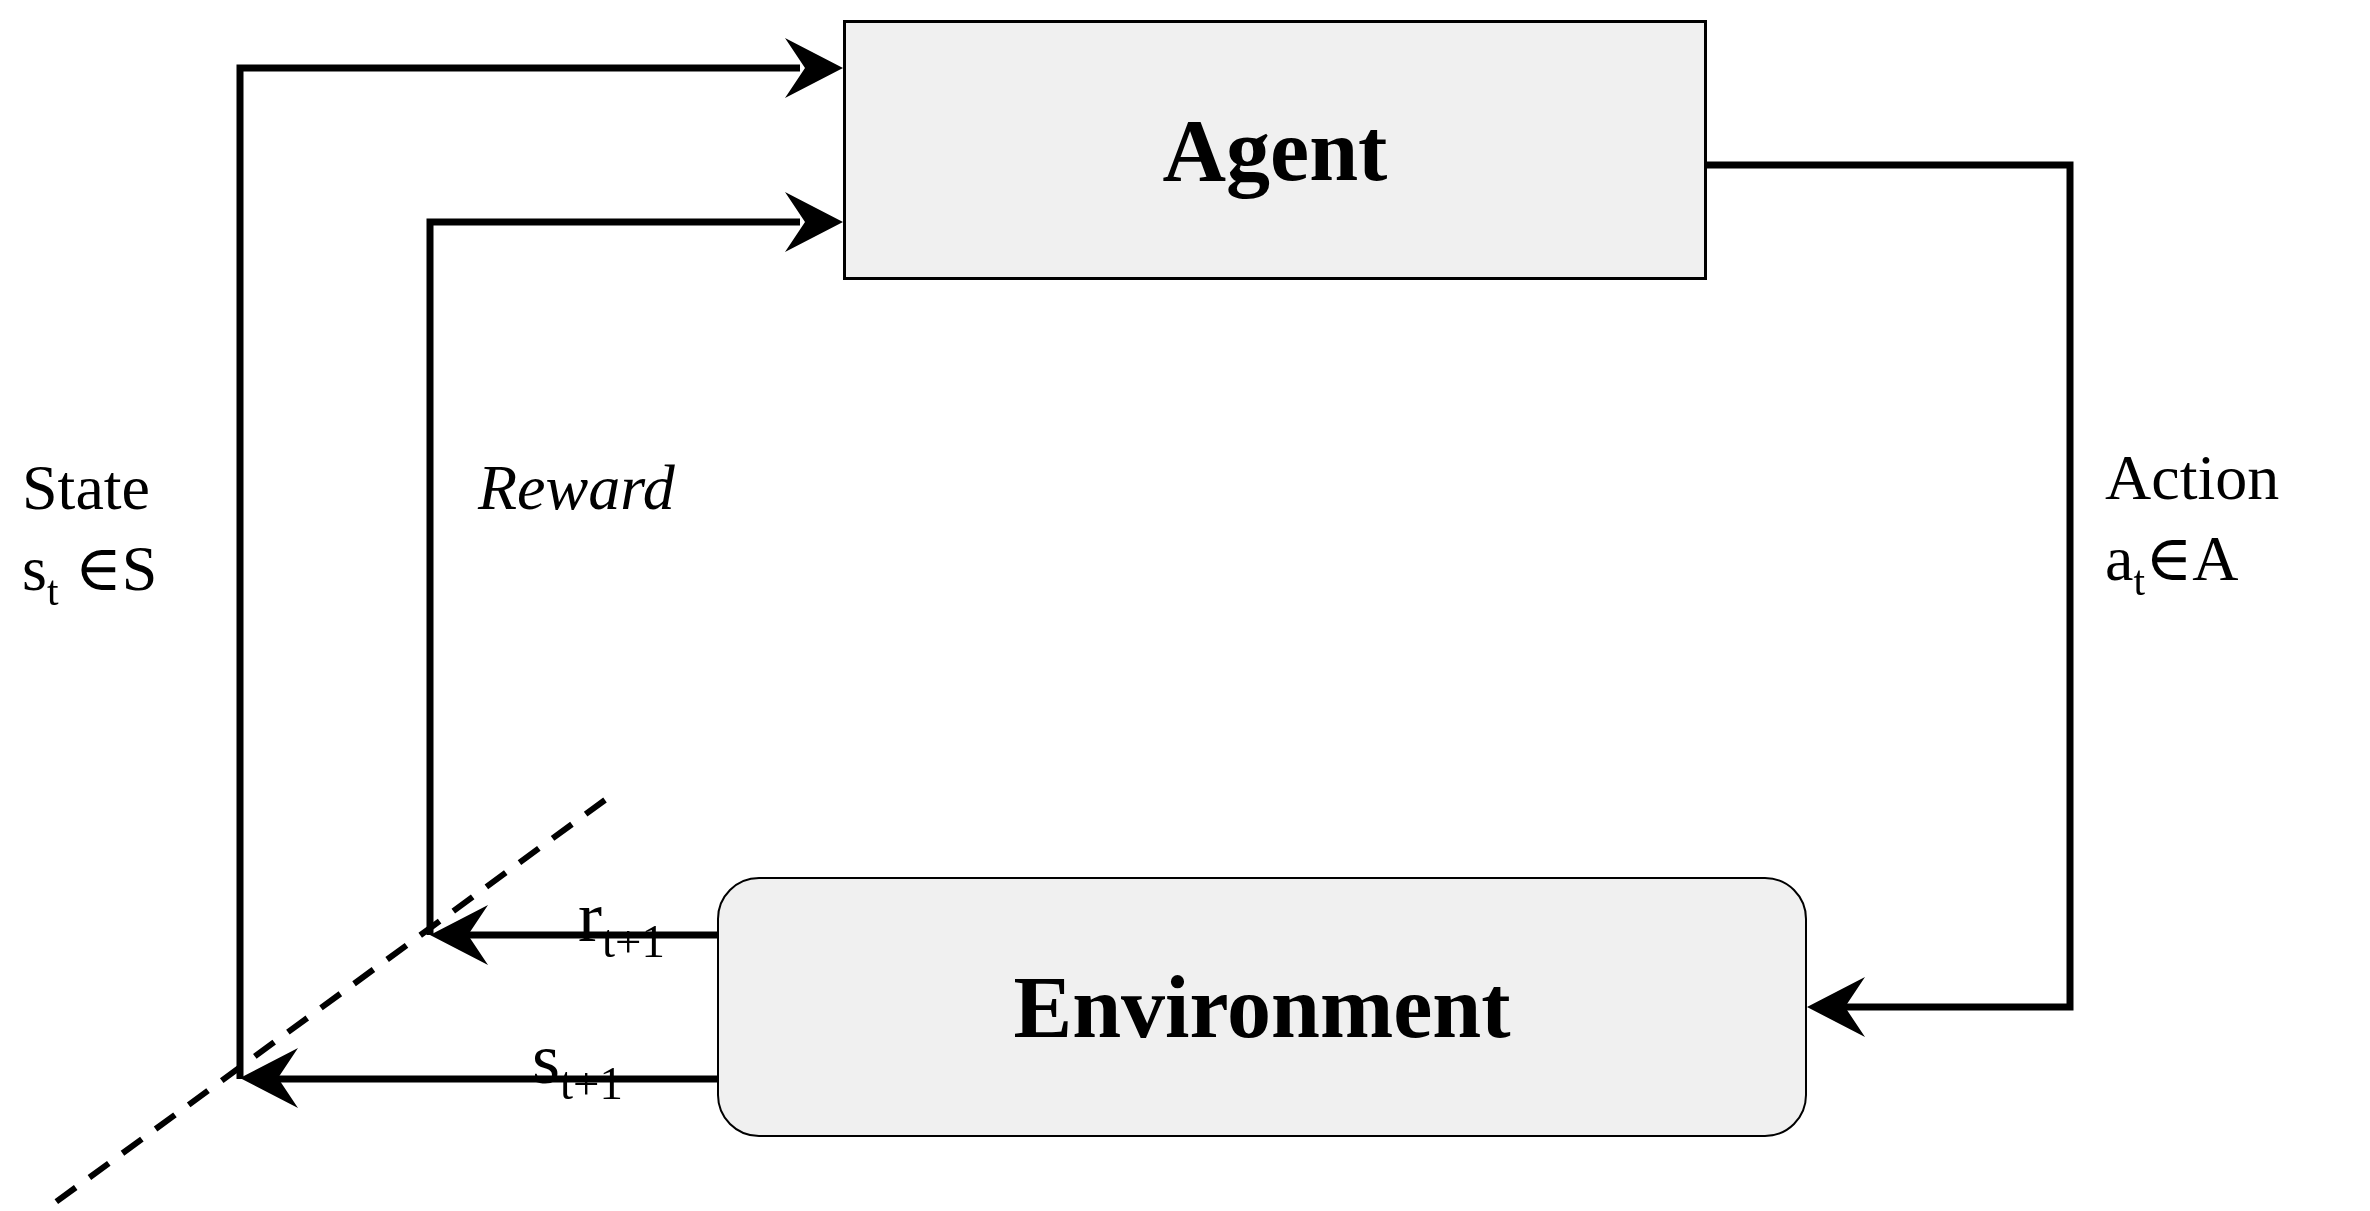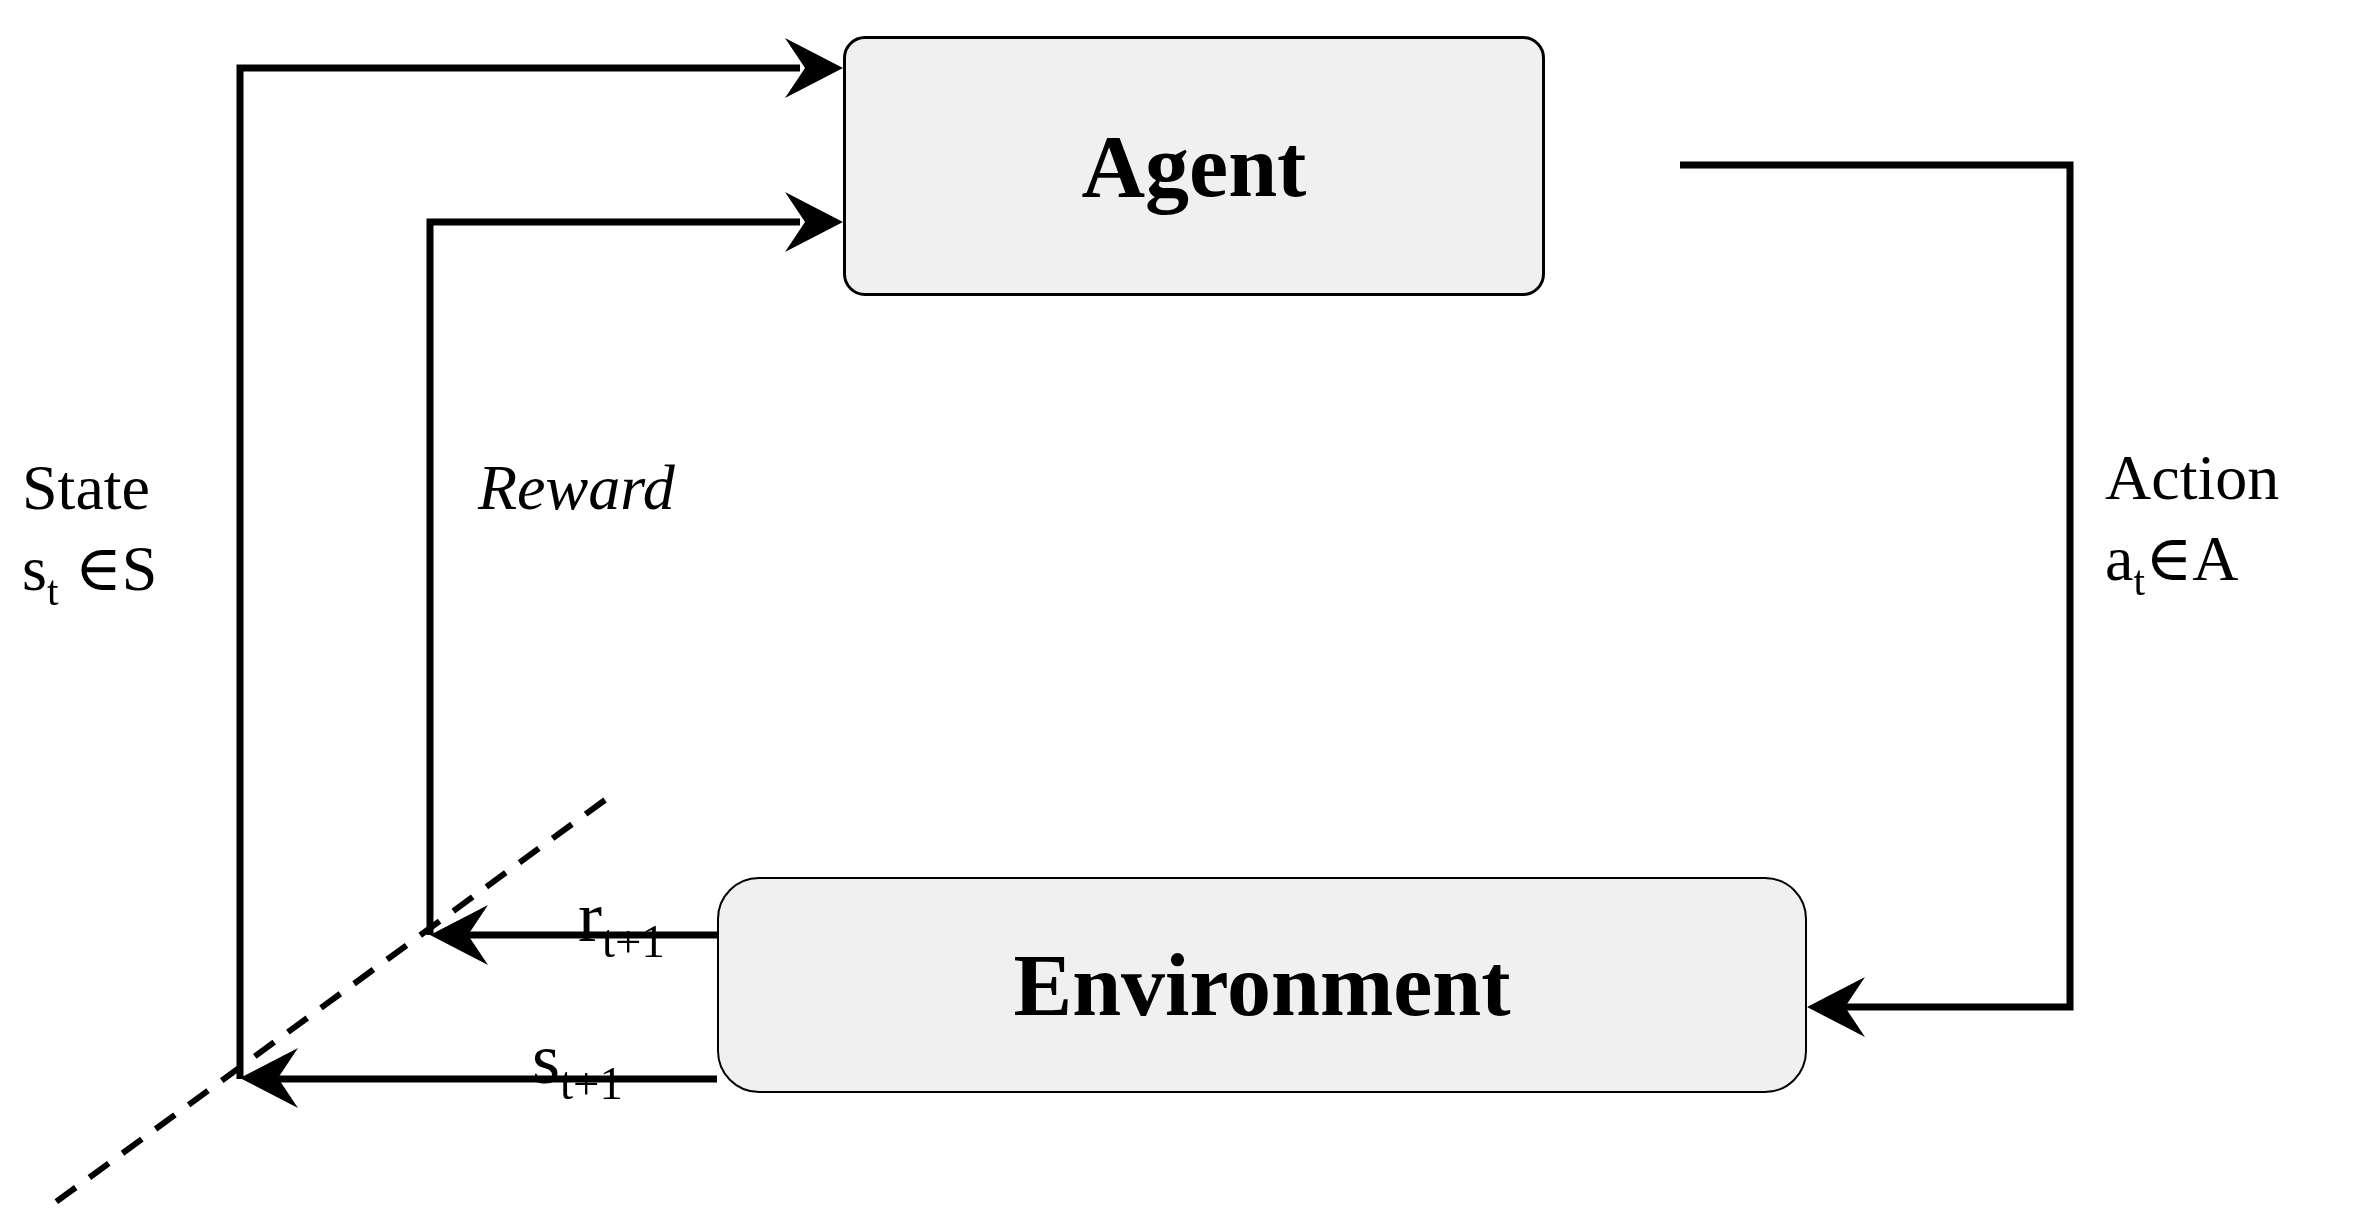--- a/index.html
+++ b/index.html
@@ -42,22 +42,22 @@
     position: absolute;
     background: var(--box-fill);
     border: 3px solid var(--box-border);
     display: flex;
     align-items: center;
     justify-content: center;
     font-weight: bold;
     font-size: 88px;
     color: var(--text);
   }
-  .box-agent  { left: 843px; top: 36px;  width: 702px;  height: 260px; border-radius: 22px; }
-  .box-env    { left: 717px; top: 877px; width: 1090px; height: 216px; border-radius: 42px; border-width: 2px; }
+  .box-agent  { left: 843px; top: 20px;  width: 864px;  height: 260px; }
+  .box-env    { left: 717px; top: 877px; width: 1090px; height: 260px; border-radius: 42px; border-width: 2px; }
   .side-label {
     position: absolute;
     font-size: 64px;
     line-height: 1.26;
     white-space: nowrap;
     color: var(--text);
   }
   .state-label  { left: 22px;   top: 448px; }
   .reward-label { left: 478px;  top: 448px; font-style: italic; }
   .action-label { left: 2105px; top: 438px; }

